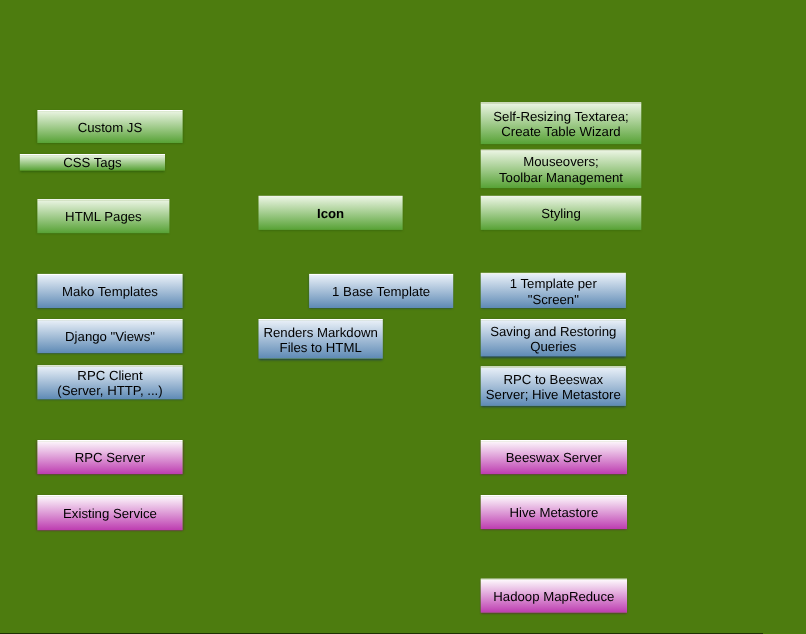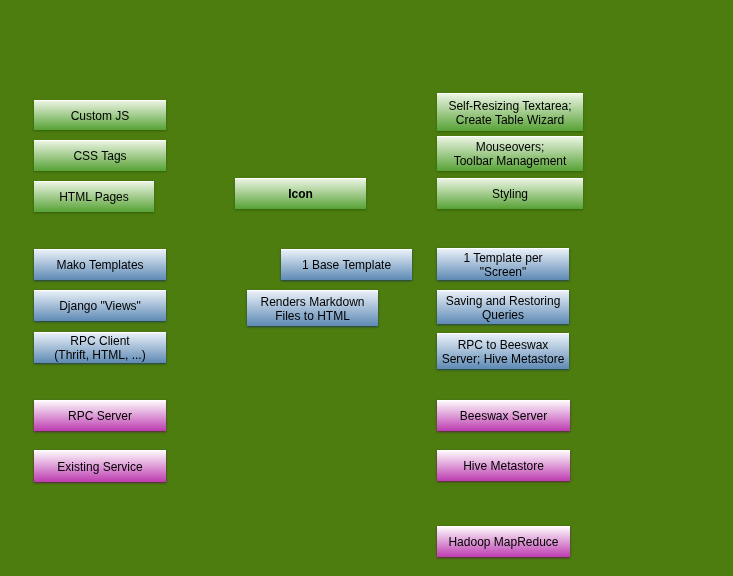--- a/index.html
+++ b/index.html
@@ -45,21 +45,21 @@
     box-shadow: 0 1px 2px rgba(90, 10, 80, 0.8);
   }
 </style>
 </head>
 <body>
 
 <div id="canvas">
     <div class="node green" style="left: 34px; top: 100px; width: 132px; height: 30px;">
       <span class="line">Custom JS</span>
     </div>
-    <div class="node green" style="left: 34px; top: 140px; width: 132px; height: 31px; text-align: right;">
+    <div class="node green" style="left: 18px; top: 140px; width: 132px; height: 15px; text-align: right;">
       <span class="line">CSS Tags</span>
     </div>
     <div class="node green" style="left: 34px; top: 181px; width: 120px; height: 31px;">
       <span class="line">HTML Pages</span>
     </div>
     <div class="node green" style="left: 235px; top: 178px; width: 131px; height: 31px; font-weight: bold;">
       <span class="line">Icon</span>
     </div>
     <div class="node green" style="left: 437px; top: 93px; width: 146px; height: 38px;">
       <span class="line">Self-Resizing Textarea;</span>
@@ -73,26 +73,26 @@
       <span class="line">Styling</span>
     </div>
     <div class="node blue" style="left: 34px; top: 249px; width: 132px; height: 31px;">
       <span class="line">Mako Templates</span>
     </div>
     <div class="node blue" style="left: 34px; top: 290px; width: 132px; height: 31px;">
       <span class="line">Django "Views"</span>
     </div>
     <div class="node blue" style="left: 34px; top: 332px; width: 132px; height: 31px;">
       <span class="line">RPC Client</span>
-      <span class="line">(Thrift, HTML, ...)</span>
+      <span class="line">(Server, HTTP, ...)</span>
     </div>
     <div class="node blue" style="left: 235px; top: 249px; width: 131px; height: 31px; margin-left: 46px;">
       <span class="line">1 Base Template</span>
     </div>
-    <div class="node blue" style="left: 235px; top: 290px; width: 131px; height: 36px; margin-left: 12px;">
+    <div class="node blue" style="left: 235px; top: 290px; width: 113px; height: 36px;">
       <span class="line">Renders Markdown</span>
       <span class="line">Files to HTML</span>
     </div>
     <div class="node blue" style="left: 437px; top: 248px; width: 132px; height: 32px;">
       <span class="line">1 Template per</span>
       <span class="line">"Screen"</span>
     </div>
     <div class="node blue" style="left: 437px; top: 290px; width: 132px; height: 34px;">
       <span class="line">Saving and Restoring</span>
       <span class="line">Queries</span>

